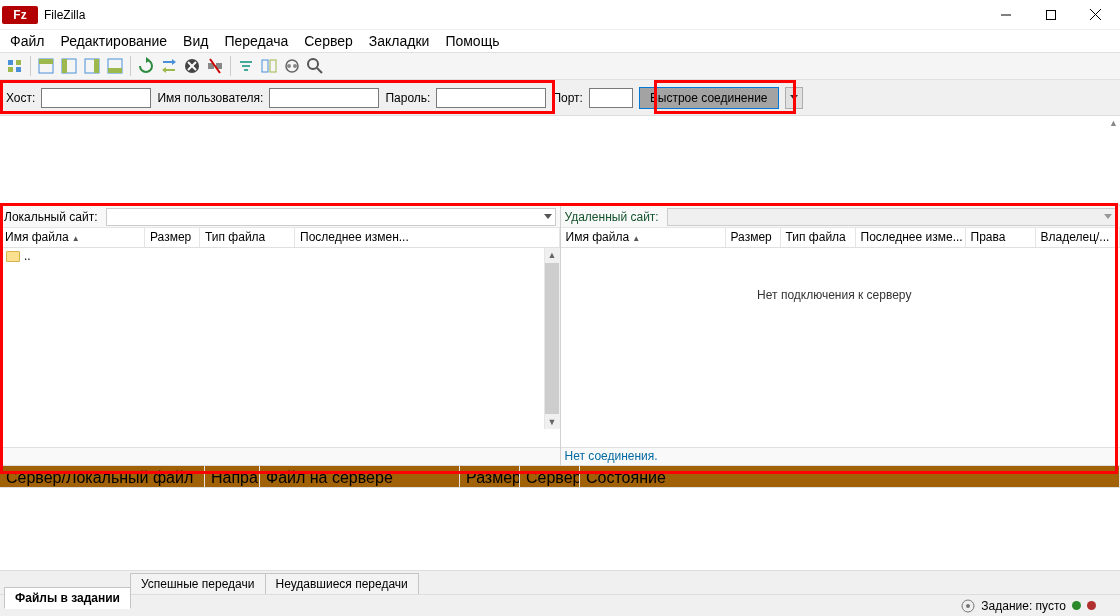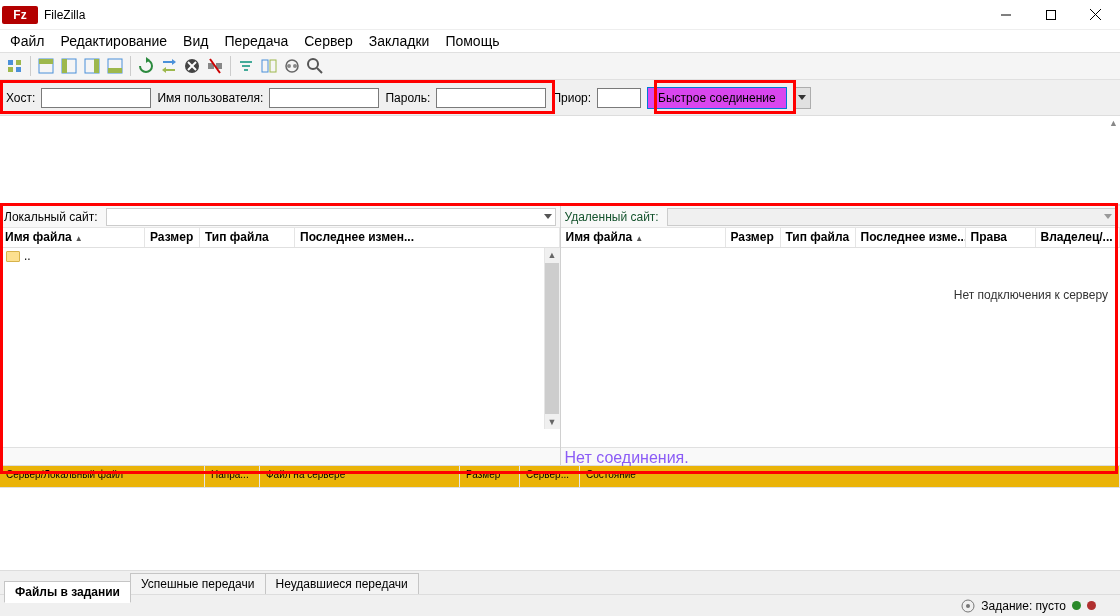--- a/index.html
+++ b/index.html
@@ -10,47 +10,47 @@
 .winbtns { display:flex; }
 .winbtn { width:45px; height:28px; display:flex; align-items:center; justify-content:center; font-family:inherit; font-size:14px; cursor:default; }
 .menubar { height:22px; display:flex; align-items:center; padding:0 2px; font-size:14px; gap:0; }
 .menuitem { padding:3px 8px; cursor:default; }
 .toolbar { height:28px; display:flex; align-items:center; padding:2px 4px; gap:1px; background:#f5f5f5; border-top:1px solid #e0e0e0; border-bottom:1px solid #e0e0e0; }
 .tbicon { width:22px; height:22px; display:flex; align-items:center; justify-content:center; cursor:default; }
 .tbsep { width:1px; height:20px; background:#ccc; margin:0 3px; }
 .quickbar { height:36px; display:flex; align-items:center; padding:4px 6px; gap:6px; background:#f0f0f0; border-bottom:1px solid #ddd; position:relative; }
 .quickbar label { font-size:12px; }
 .quickbar input[type=text], .quickbar input[type=password] { height:20px; border:1px solid #7a7a7a; font-size:12px; padding:0 2px; background:#fff; }
-.qcbtn { height:22px; border:1px solid #0078d7; background:#d946ef; padding:0 10px; font-size:12px; cursor:default; display:flex; align-items:center; }
+.qcbtn { height:22px; border:1px solid #0078d7; background:#a3a3a3; padding:0 10px; font-size:12px; cursor:default; display:flex; align-items:center; }
 .qcdrop { width:18px; height:22px; border:1px solid #adadad; background:#e1e1e1; display:flex; align-items:center; justify-content:center; cursor:default; }
 .redbox1 { position:absolute; border:3px solid #ff0000; pointer-events:none; }
 .logarea { height:90px; border-bottom:2px solid #e0e0e0; background:#fff; position:relative; }
 .logarea .scroll-up { position:absolute; right:2px; top:2px; font-size:9px; color:#888; }
 .sites { display:flex; height:260px; border-bottom:1px solid #ddd; position:relative; }
 .sitepanel { flex:1; display:flex; flex-direction:column; border-right:1px solid #d0d0d0; background:#fff; }
 .sitepath { height:22px; display:flex; align-items:center; padding:0 4px; gap:8px; border-bottom:1px solid #e5e5e5; background:#f8f8f8; }
 .sitepath label { font-size:12px; white-space:nowrap; }
 .sitepath .combo { flex:1; height:18px; border:1px solid #ccc; background:#fff; display:flex; align-items:center; justify-content:flex-end; padding-right:3px; }
 .sitepath.disabled label { color:#14532d; }
 .listhdr { height:20px; display:flex; border-bottom:1px solid #e0e0e0; background:#fff; font-size:12px; }
-.listhdr .col { border-right:1px solid #e5e5e5; padding:2px 5px; white-space:nowrap; overflow:hidden;font-weight:bold; }
+.listhdr .col { border-right:1px solid #e5e5e5; padding:2px 5px; white-space:nowrap; overflow:hidden; }
 .listbody { flex:1; position:relative; background:#fff; overflow:hidden; }
 .listrow { display:flex; align-items:center; padding:1px 6px; font-size:12px; gap:4px; }
 .folder-icon { width:14px; height:11px; background:#fce08f; border:1px solid #d6b24a; border-radius:1px; }
-.noconn { position:absolute; top:40px; left:0; right:12px; text-align:right; font-size:12px; color:#333; }
-.sitefooter { height:18px; border-top:1px solid #e0e0e0; padding:1px 4px; font-size:16px; color:#8b5cf6; background:#f9f9f9; }
+.noconn { position:absolute; top:40px; left:0; right:12px; text-align:center; font-size:12px; color:#333; }
+.sitefooter { height:18px; border-top:1px solid #e0e0e0; padding:1px 4px; font-size:12px; color:#0369a1; background:#f9f9f9; }
 .vscroll { position:absolute; right:0; top:0; bottom:18px; width:16px; background:#f0f0f0; border-left:1px solid #e5e5e5; display:flex; flex-direction:column; justify-content:space-between; align-items:center; }
 .vscroll .arr { font-size:9px; color:#666; padding:2px; }
 .vscroll .thumb { width:14px; flex:1; background:#cdcdcd; margin:1px; }
-.queuehdr { height:22px; display:flex; border-bottom:1px solid #e0e0e0; font-size:10px; background:#eab308;justify-content:space-between; }
+.queuehdr { height:22px; display:flex; border-bottom:1px solid #e0e0e0; font-size:16px; background:#a16207;justify-content:space-between; }
 .queuehdr .col { border-right:1px solid #e5e5e5; padding:3px 6px; white-space:nowrap; overflow:hidden; }
 .queuebody { flex:1; background:#fff; }
 .tabs { height:24px; display:flex; align-items:flex-end; border-top:1px solid #ddd; background:#f0f0f0; padding-left:4px; }
 .tab { border:1px solid #c5c5c5; border-bottom:none; padding:3px 10px; font-size:12px; background:#f3f3f3; margin-right:-1px; cursor:default; }
-.tab.active { background:#fff; font-weight:bold; border-bottom:1px solid #fff; position:relative; top:9px; }
+.tab.active { background:#fff; font-weight:bold; border-bottom:1px solid #fff; position:relative; top:15px; }
 .statusbar { height:22px; border-top:1px solid #ddd; background:#f0f0f0; display:flex; align-items:center; justify-content:flex-end; padding:0 24px; gap:6px; font-size:12px; }
 .statusbar .dot { width:9px; height:9px; border-radius:50%; }
 .sort-caret { font-size:8px; margin-left:3px; color:#555; }
 svg { display:block; }
 </style>
 </head>
 <body>
 
 <div class="titlebar">
   <div class="logo">Fz</div>
@@ -177,21 +177,21 @@
     </div>
 </div>
 
 <div class="quickbar">
   <label>Хост:</label>
   <input type="text" style="width: 110px;">
   <label>Имя пользователя:</label>
   <input type="text" style="width: 110px;">
   <label>Пароль:</label>
   <input type="password" style="width: 110px;">
-  <label>Приор:</label>
+  <label>Порт:</label>
   <input type="text" style="width: 44px;">
   <div class="qcbtn">
       <span>Быстрое соединение</span>
     </div>
   <div class="qcdrop">
       <svg width="8" height="5">
         <polygon points="0,0 8,0 4,5" fill="#333"></polygon>
       </svg>
     </div>
 

